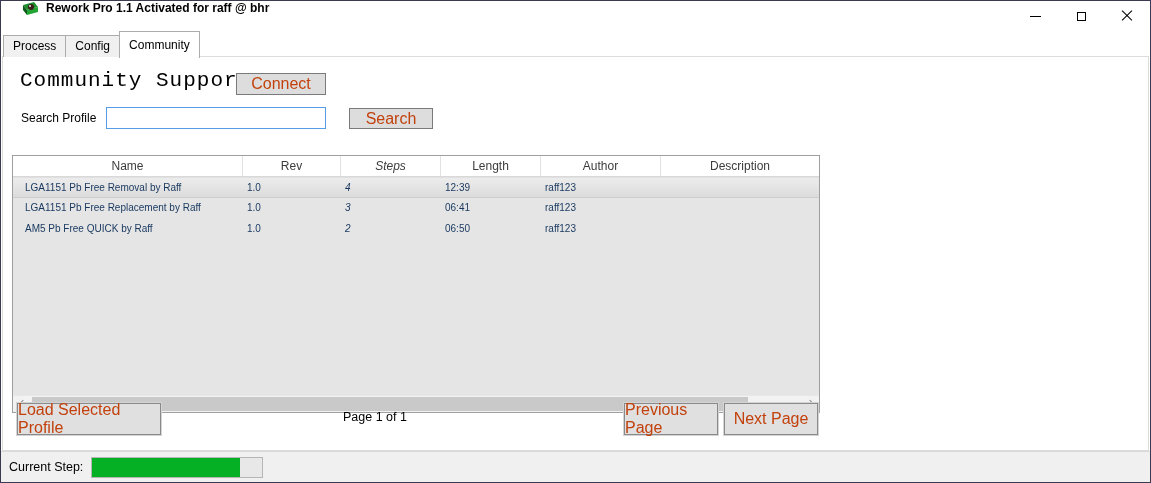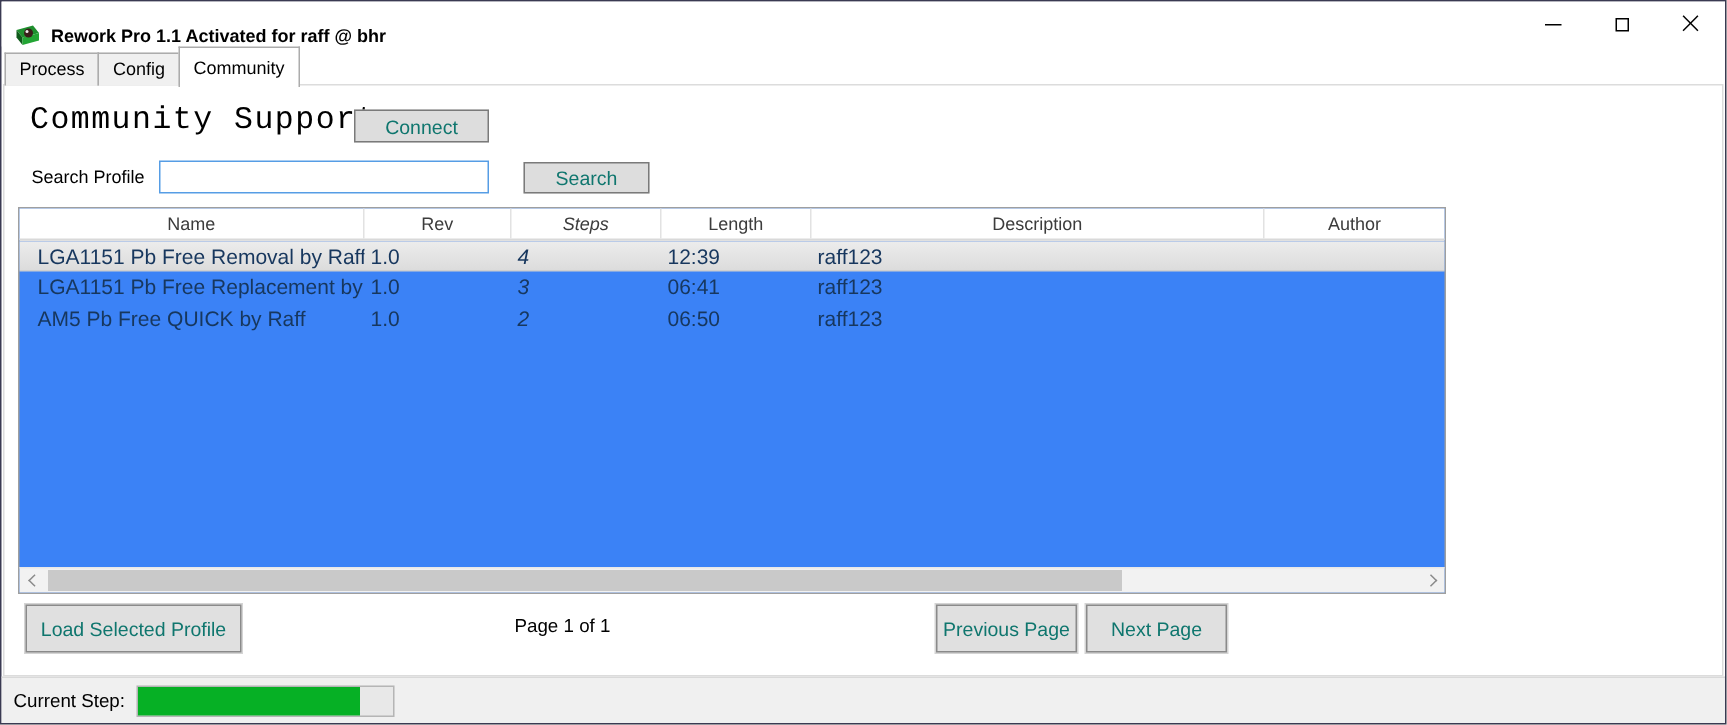--- a/index.html
+++ b/index.html
@@ -8,21 +8,21 @@
     position: relative;
     width: 1151px; height: 483px;
     background: #ffffff;
     border: 1px solid #3A3A52;
     font-family: "Liberation Sans", sans-serif;
     overflow: hidden;
   }
   
   .titlebar {
     position: absolute; top:0; left:0; right:0; height:30px;
-    background:#ffffff; display:flex; align-items:flex-end; padding-left:9px;
+    background:#ffffff; display:flex; align-items:flex-start; padding-left:21px;
   }
   .titlebar .title { font-size:12px; color:#000; margin-left:7px; font-weight:bold; }
   .app-icon { width:17px; height:15px; display:block; }
   .caption-buttons { position:absolute; top:0; right:0; height:30px; display:flex; }
   .caption-btn { width:46px; height:30px; display:flex; align-items:center; justify-content:center; cursor:default; }
   .glyph-min { width:11px; height:0; border-top:1px solid #000; }
   .glyph-max { width:9px; height:9px; border:1px solid #000; background:transparent; }
   .glyph-close { position:relative; width:12px; height:12px; }
   .glyph-close::before, .glyph-close::after {
     content:""; position:absolute; left:-1px; top:5px; width:14px; height:1px; background:#000;
@@ -47,57 +47,57 @@
     position:absolute; top:55px; left:1px; right:1px; bottom:31px;
     background:#fff; border:1px solid #DCDCDC;
   }
   .heading {
     position:absolute; left:17px; top:12px;
     font-family:"Liberation Mono","DejaVu Sans Mono",monospace;
     font-size:21px; color:#000; letter-spacing:1px; white-space:nowrap;
   }
   .btn {
     font-family:"Liberation Sans",sans-serif;
-    font-size:13px; color:#0f766e; background:#DDDDDD;
+    font-size:16px; color:#c2410c; background:#DDDDDD;
     border:1px solid #7A7A7A; text-align:left; cursor:default;
     display:flex; align-items:center; justify-content:center;
   }
   .connect-btn { position:absolute; left:233px; top:16px; width:90px; height:22px; }
   .search-label { position:absolute; left:18px; top:54px; font-size:12px; color:#000; }
   .search-input {
     position:absolute; left:103px; top:50px; width:220px; height:22px;
     border:1px solid #569DE5; background:#fff; font-size:12px;
     padding:0 3px; outline:none; font-family:"Liberation Sans",sans-serif;
   }
   .search-btn { position:absolute; left:346px; top:51px; width:84px; height:21px; }
 
   
   .table {
-    position:absolute; left:9px; top:81px; width:952px; height:258px;
-    border:1px solid #9F9F9F; background:#3b82f6;
+    position:absolute; left:9px; top:98px; width:808px; height:258px;
+    border:1px solid #9F9F9F; background:#e5e5e5;
   }
   .thead { display:flex; height:21px; border-bottom:1px solid #D9D9D9; background:#fff; }
   .th {
     font-size:12px; color:#3C3C3C; text-align:center; line-height:20px;
     border-right:1px solid #E2E2E2; overflow:hidden; white-space:nowrap;
   }
   .th:last-child { border-right:none; }
   .col-name { width:230px; }
   .col-rev { width:98px; }
   .col-steps { width:100px;font-style:italic; }
   .col-length { width:100px; }
   .col-author { width:120px; }
   .col-desc { width:158px; flex:1; }
   .row { display:flex; height:21px; line-height:20px; }
   .row.selected {
     background:linear-gradient(#ECECEC,#DCDCDC);
     border-top:1px solid #E0E0E0; border-bottom:1px solid #CFCFCF;
   }
   .td {
-    font-size:14px; color:#17375E; white-space:nowrap; overflow:hidden;
+    font-size:10px; color:#17375E; white-space:nowrap; overflow:hidden;
     padding-left:4px;
   }
   .td.col-name { padding-left:12px; }
 
   
   .hscroll {
     position:absolute; left:0; right:0; bottom:0; height:17px;
     background:#F2F2F2; border-top:1px solid #E8E8E8; 
   }
   .hs-arrow { position:absolute; top:0; width:17px; height:16px; display:flex; align-items:center; justify-content:center; }
@@ -169,22 +169,22 @@
     <span class="search-label">Search Profile</span>
     <input class="search-input" type="text" value="" style="">
     <button class="btn search-btn">Search</button>
 
     <div class="table">
       <div class="thead">
         <div class="th col-name">Name</div>
         <div class="th col-rev">Rev</div>
         <div class="th col-steps">Steps</div>
         <div class="th col-length">Length</div>
+        <div class="th col-author">Author</div>
         <div class="th col-desc">Description</div>
-        <div class="th col-author">Author</div>
       </div>
 
       <div class="row selected">
         <div class="td col-name">LGA1151 Pb Free Removal by Raff</div>
         <div class="td col-rev">1.0</div>
         <div class="td col-steps">4</div>
         <div class="td col-length">12:39</div>
         <div class="td col-author">raff123</div>
         <div class="td col-desc"></div>
       </div>

